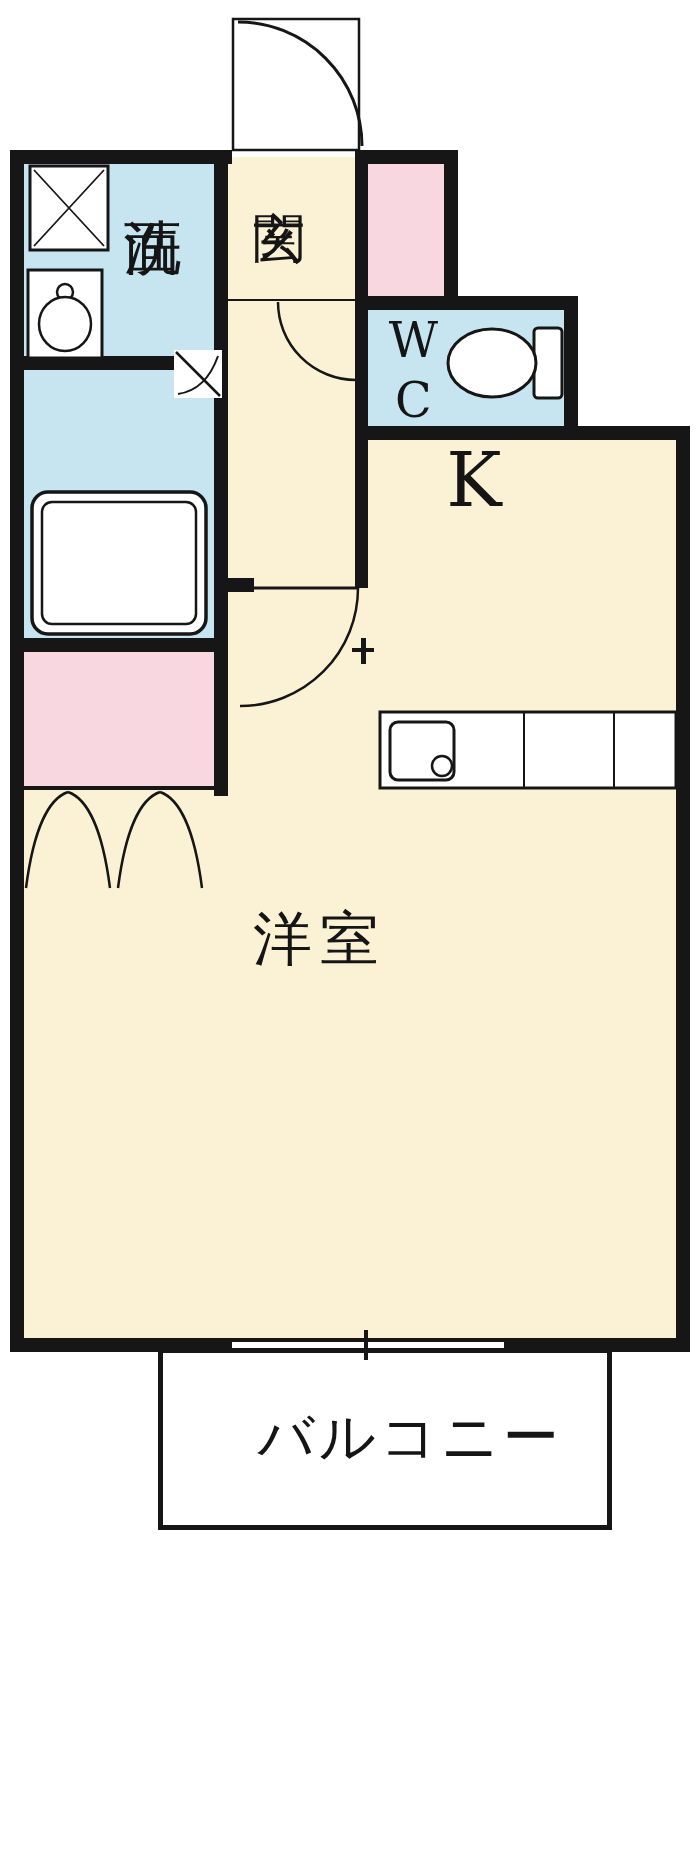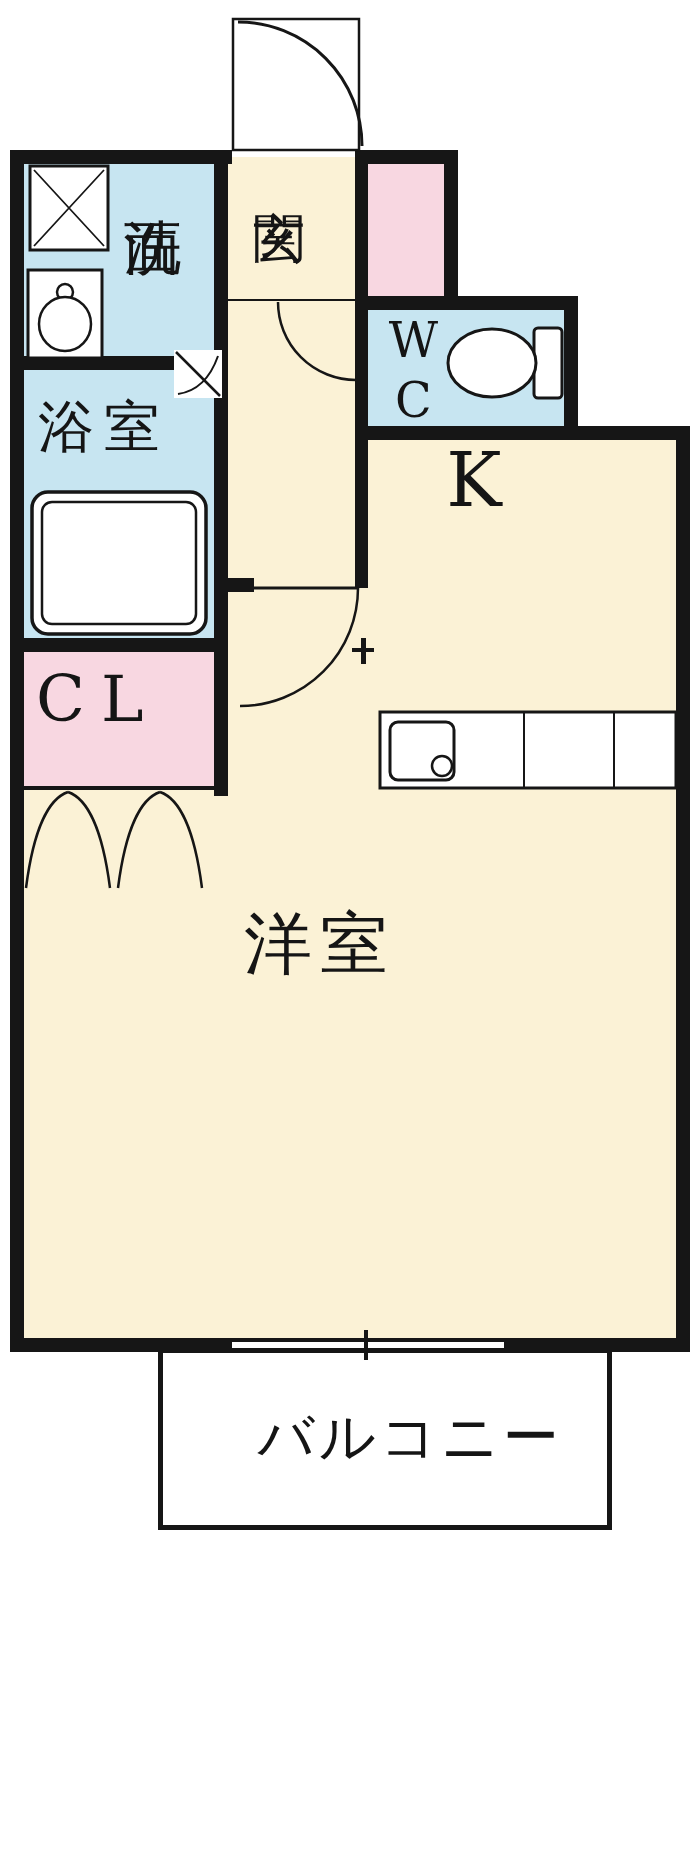--- a/index.html
+++ b/index.html
@@ -115,19 +115,17 @@
       <rect x="380" y="712" width="296" height="76" fill="#ffffff" stroke-width="3"></rect>
       <rect x="390" y="722" width="64" height="58" rx="8" stroke-width="3"></rect>
       <circle cx="442" cy="766" r="10" fill="#ffffff" stroke-width="2.5"></circle>
       <path d="M 524 712 L 524 788 M 614 712 L 614 788" stroke-width="2"></path>
     </g>
   </svg>
 
   <div class="label v" style="left:122px; top:172px; font-size:58px; letter-spacing:6px;">洗面</div>
   <div class="label v" style="left:252px; top:168px; font-size:52px; letter-spacing:6px;">玄関</div>
   <div class="label v" style="left:388px; top:312px; font-size:48px; letter-spacing:4px;">WC</div>
-  <div class="label" style="left:38px; top:398px; font-size:56px; letter-spacing:10px;">浴室</div>
   <div class="label center" style="left:368px; top:442px; width:212px; font-size:74px;">K</div>
-  <div class="label" style="left:36px; top:666px; font-size:64px; letter-spacing:16px;">CL</div>
-  <div class="label center" style="left:0px; top:908px; width:640px; font-size:68px; letter-spacing:8px;">洋室</div>
+  <div class="label center" style="left:0px; top:908px; width:640px; font-size:59px; letter-spacing:8px;">洋室</div>
   <div class="label center" style="left:158px; top:1408px; width:504px; font-size:56px; letter-spacing:4px;text-align:center;">バルコニー</div>
 
 </div>
 
 </body></html>

